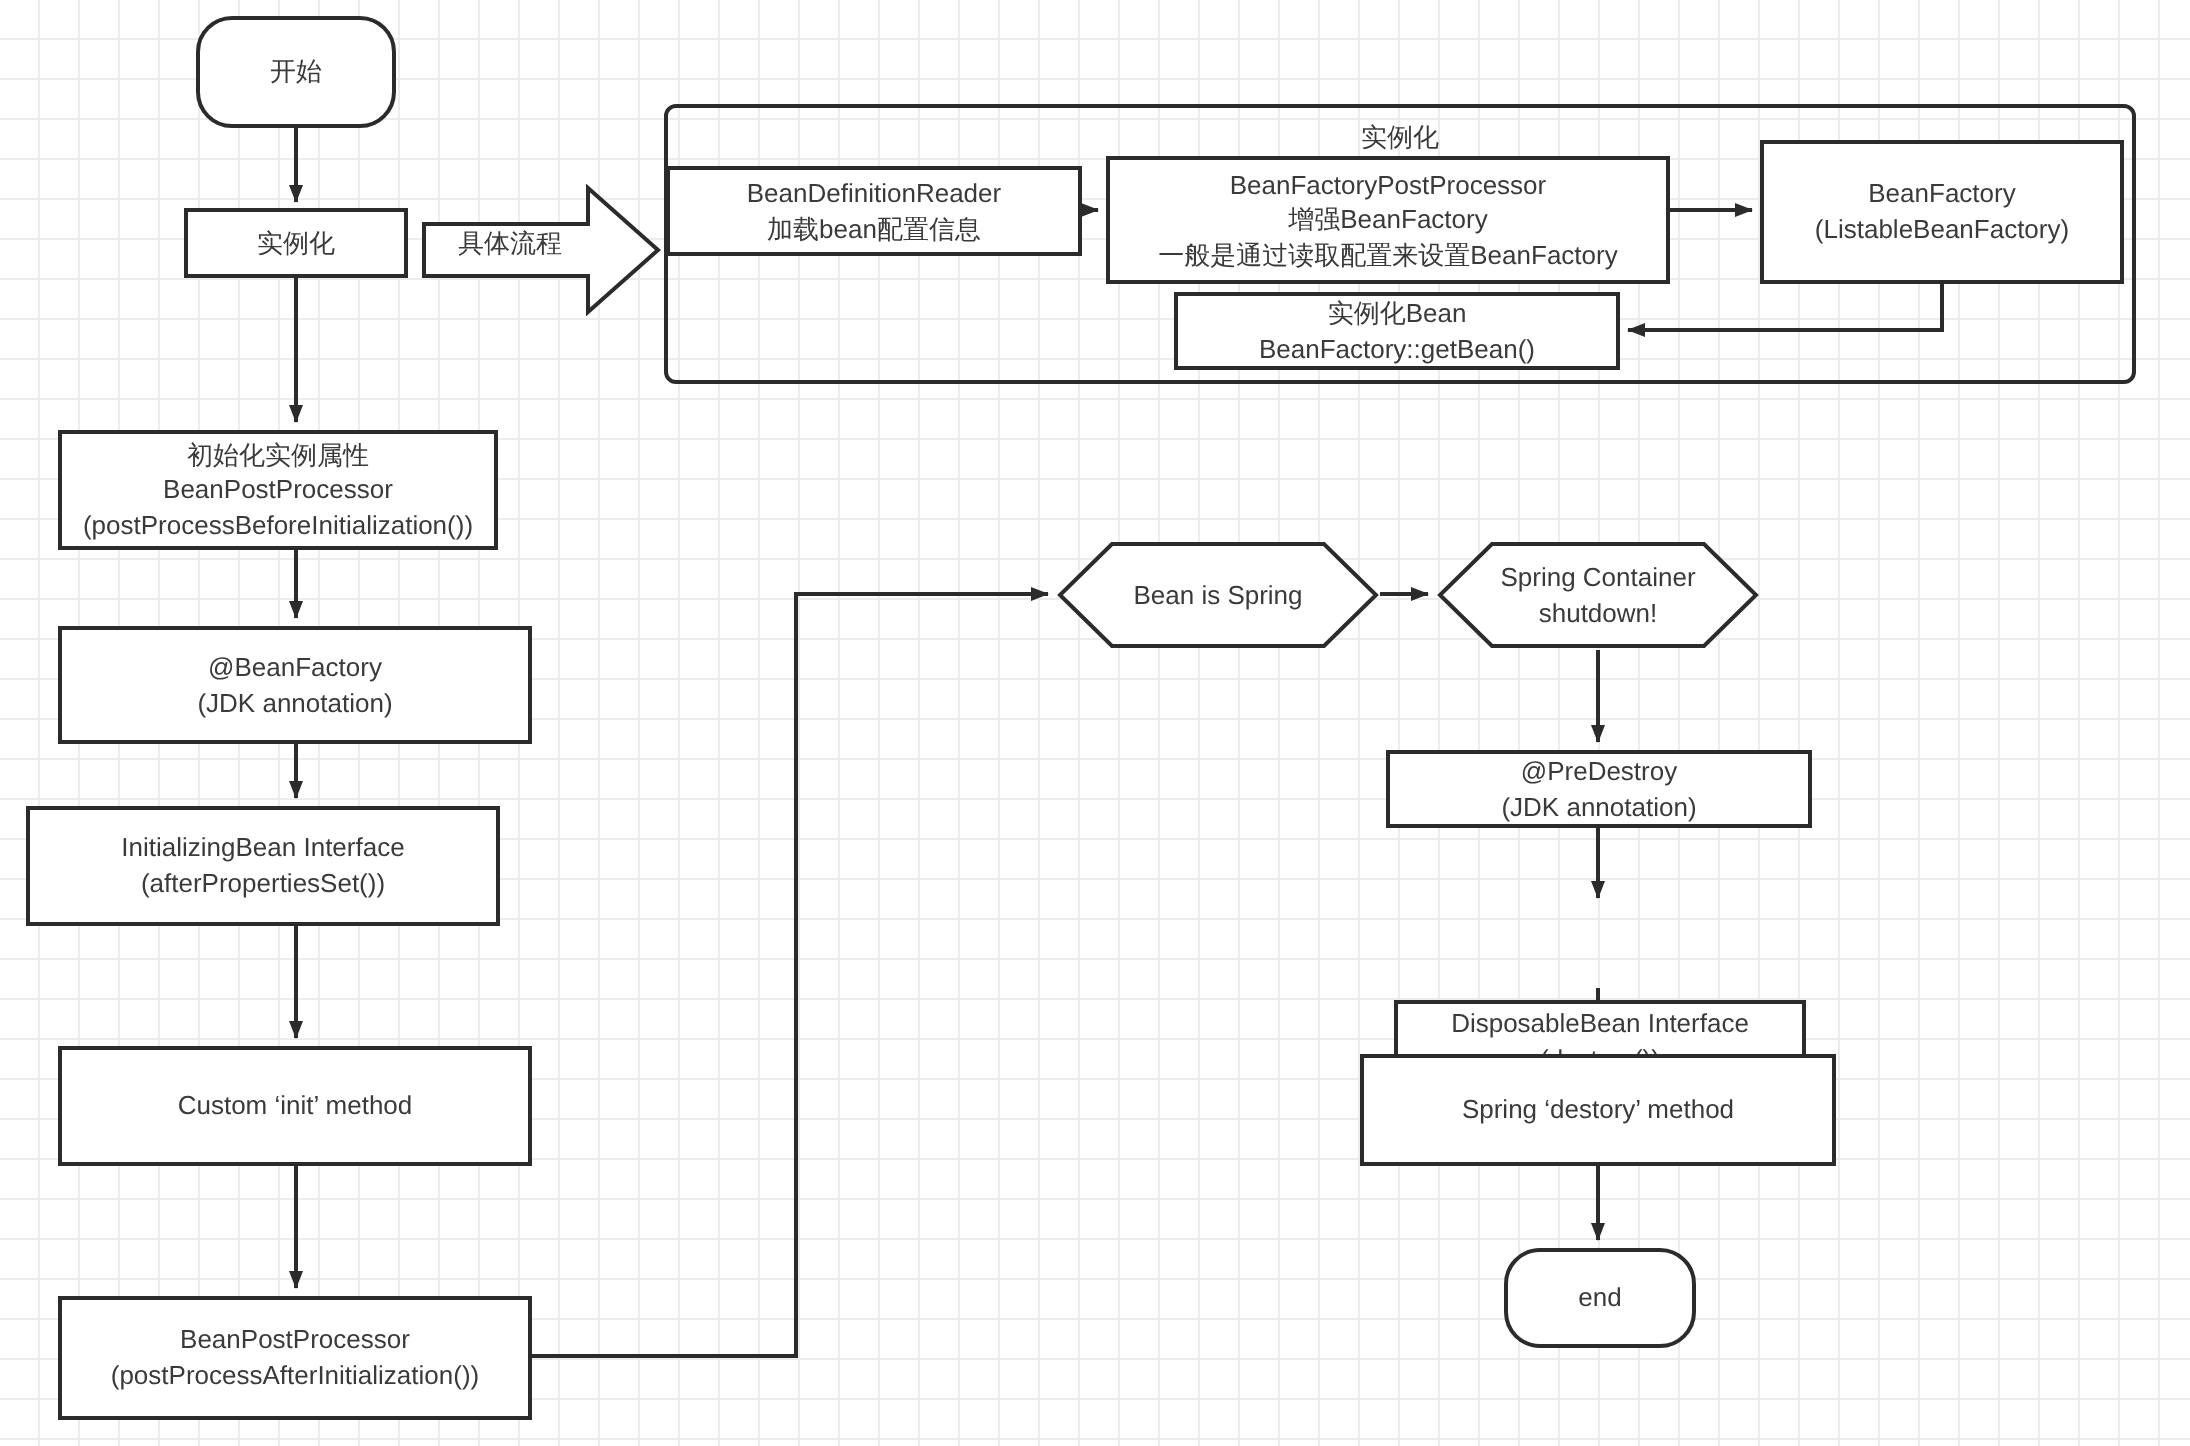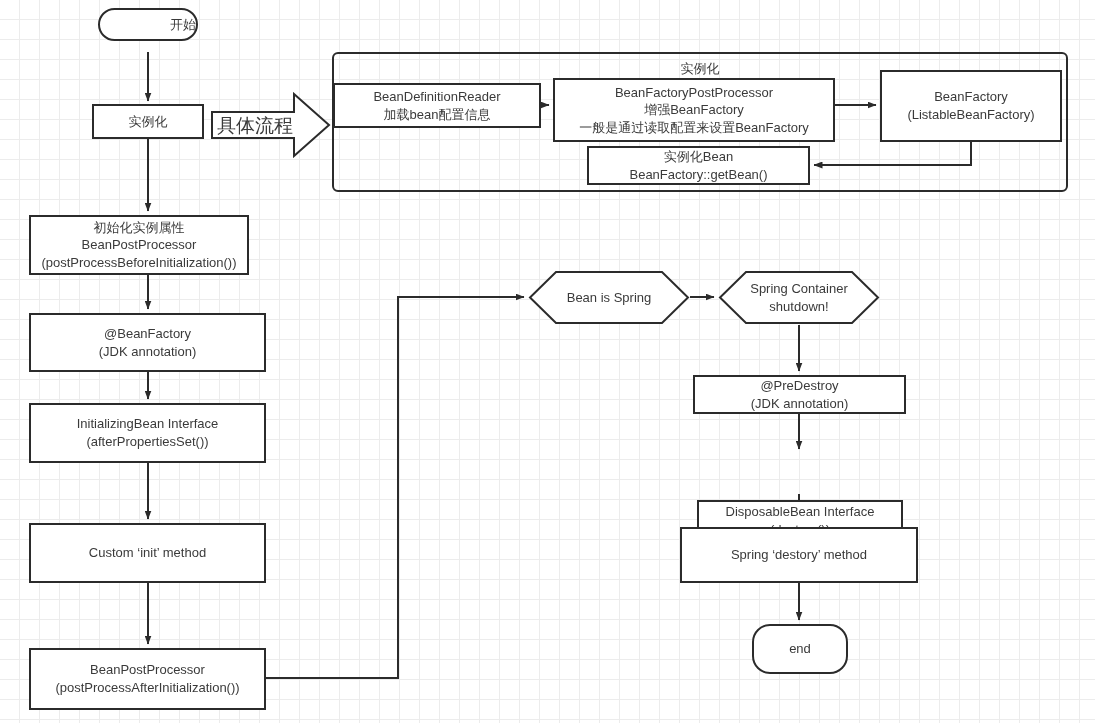--- a/index.html
+++ b/index.html
@@ -81,21 +81,21 @@
   .hex span {
     position: relative;
     z-index: 2;
   }
   .bigarrow {
     position: absolute;
     z-index: 2;
   }
   .bigarrow-label {
     position: absolute;
-    font-size: 19px;
+    font-size: 13px;
     color: #3a3a3a;
     z-index: 3;
     text-align: center;
   }
 </style>
 </head>
 <body>
 
 <div id="canvas">
 
@@ -130,21 +130,21 @@
 
     <line x1="799" y1="325" x2="799" y2="371" stroke="#2b2b2b" stroke-width="2" marker-end="url(#arrowhead)"></line>
 
     <line x1="799" y1="414" x2="799" y2="449" stroke="#2b2b2b" stroke-width="2" marker-end="url(#arrowhead)"></line>
 
     <line x1="799" y1="494" x2="799" y2="523" stroke="#2b2b2b" stroke-width="2" marker-end="url(#arrowhead)"></line>
 
     <line x1="799" y1="583" x2="799" y2="620" stroke="#2b2b2b" stroke-width="2" marker-end="url(#arrowhead)"></line>
   </svg>
 
-  <div class="node rounded" style="left:98px; top:8px; width:100px; height:33px;justify-content:flex-end;">
+  <div class="node rounded" style="left:98px; top:8px; width:100px; height:56px;">
     <span>开始</span>
   </div>
 
   <div class="node" style="left:92px; top:104px; width:112px; height:35px;">
     <span>实例化</span>
   </div>
 
   <svg class="bigarrow" style="left:210px; top:92px; width:122px; height:66px;" viewBox="0 0 122 66">
     <polygon points="2,20 84,20 84,2 119,33 84,64 84,46 2,46" fill="#ffffff" stroke="#2b2b2b" stroke-width="2" stroke-linejoin="miter"></polygon>
   </svg>
@@ -179,21 +179,21 @@
     <span>初始化实例属性
 BeanPostProcessor
 (postProcessBeforeInitialization())</span>
   </div>
 
   <div class="node" style="left:29px; top:313px; width:237px; height:59px;">
     <span>@BeanFactory
 (JDK annotation)</span>
   </div>
 
-  <div class="node" style="left:29px; top:403px; width:237px; height:60px;">
+  <div class="node" style="left:13px; top:403px; width:237px; height:60px;">
     <span>InitializingBean Interface
 (afterPropertiesSet())</span>
   </div>
 
   <div class="node" style="left:29px; top:523px; width:237px; height:60px;">
     <span>Custom  ‘init’  method</span>
   </div>
 
   <div class="node" style="left:29px; top:648px; width:237px; height:62px;">
     <span>BeanPostProcessor

